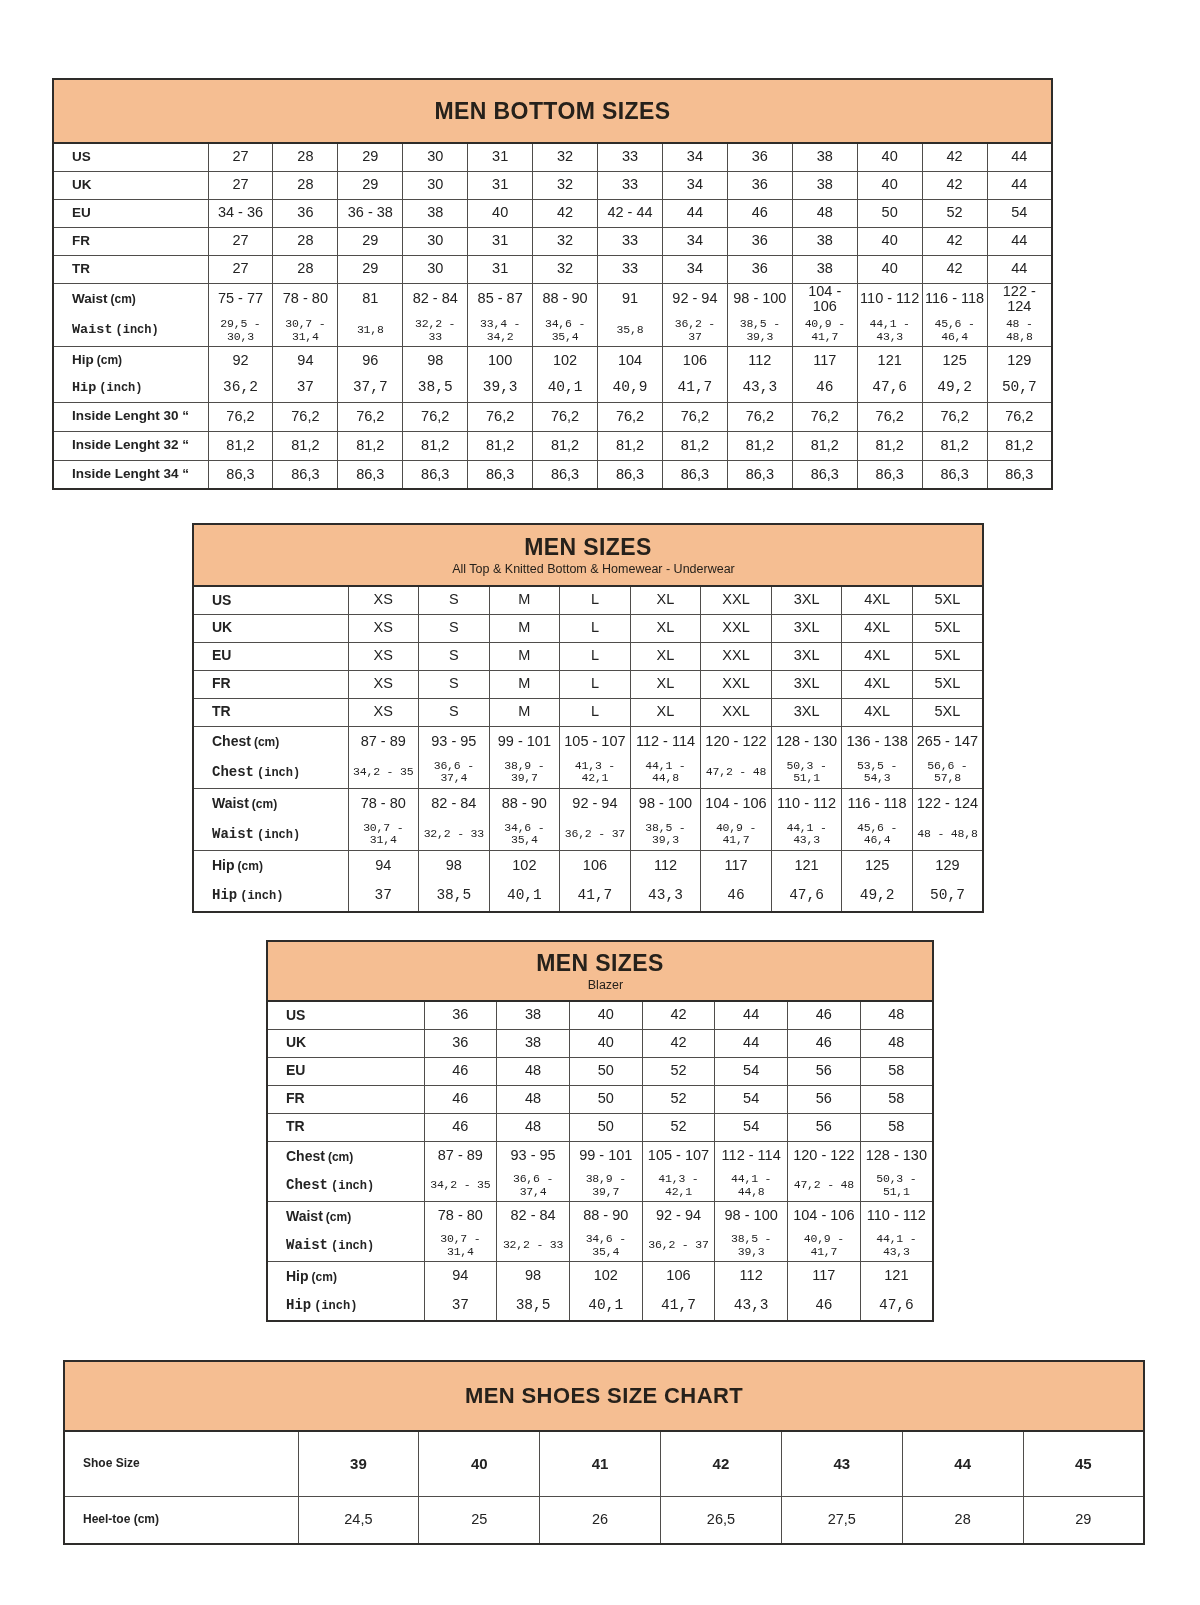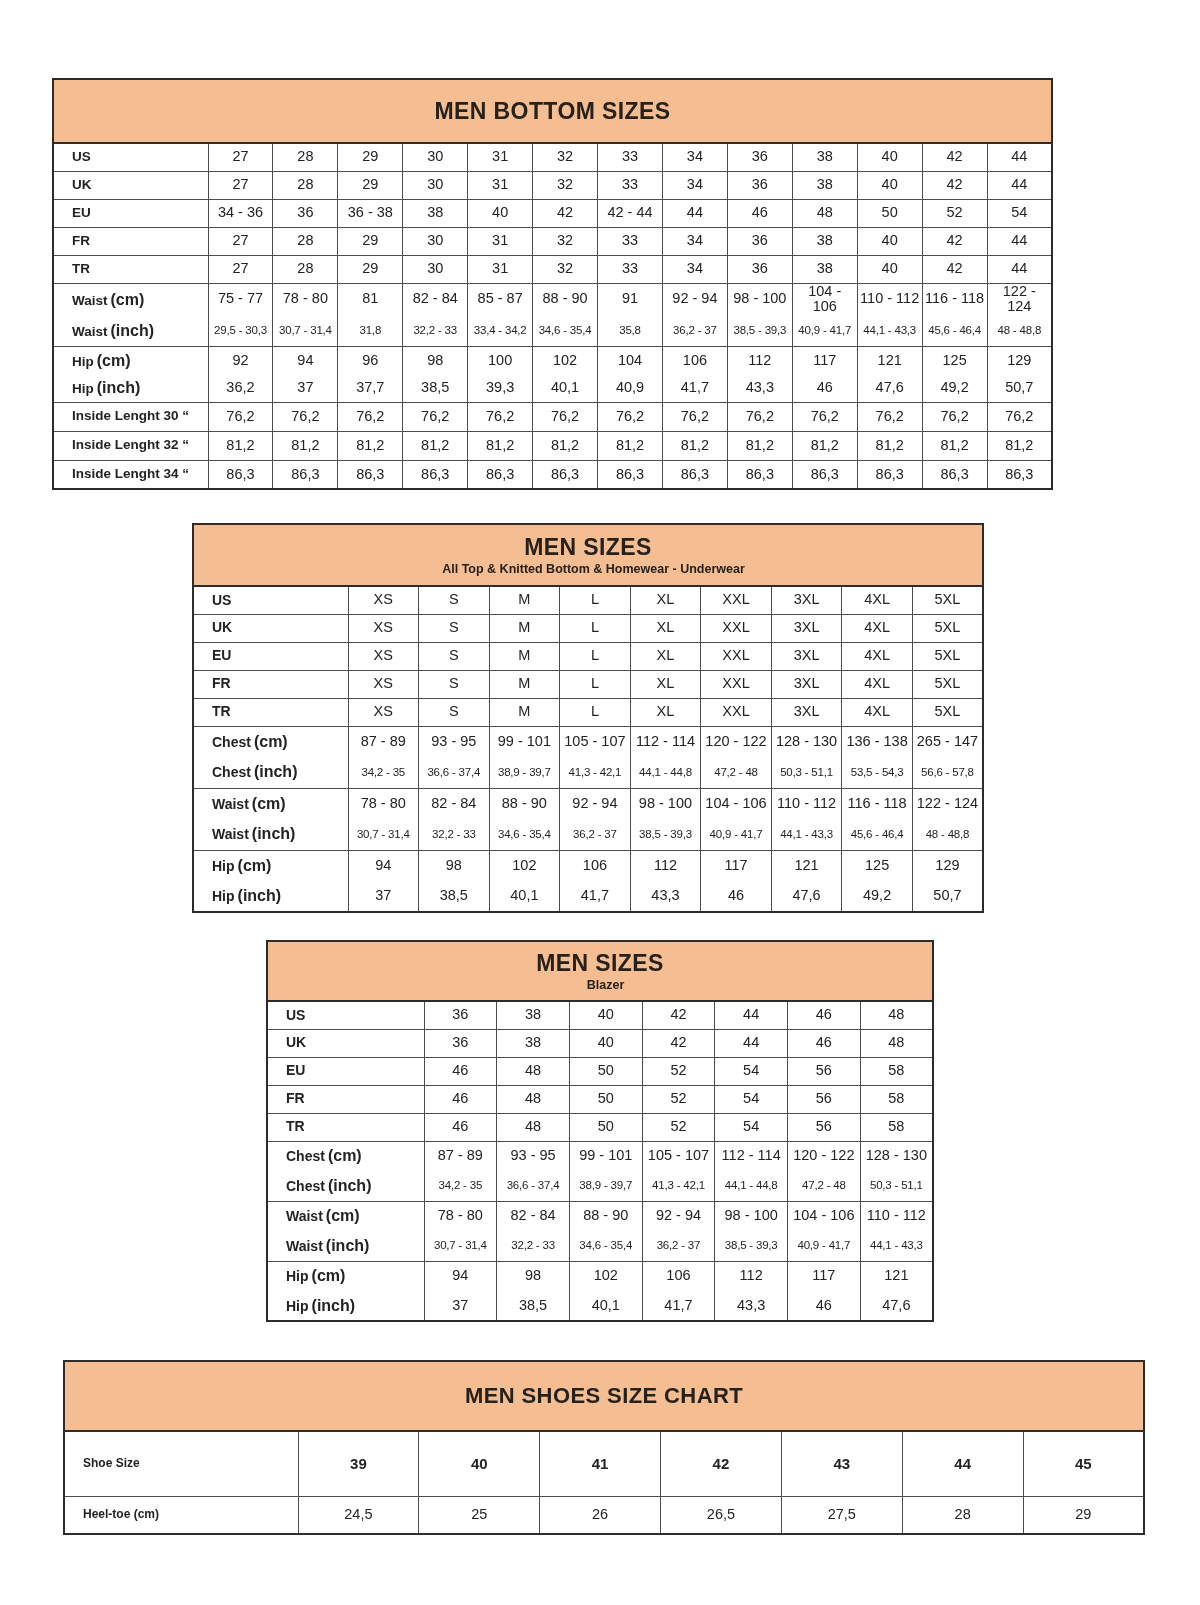--- a/index.html
+++ b/index.html
@@ -19,34 +19,34 @@
   table.size-table{
     width:100%;border-collapse:collapse;table-layout:fixed;
     border:2.5px solid var(--border-dark);
   }
   th.hdr{
     background:var(--header-bg);
     border-bottom:2.5px solid var(--border-dark);
     text-align:center;vertical-align:middle;padding:4px 0;
   }
   .hdr-title{font-size:23px;font-weight:bold;color:var(--title);letter-spacing:.4px;line-height:1.15;}
-  .hdr-sub{font-size:12.5px;font-weight:bold;color:var(--title);margin-top:2px;padding-left:11px;}
+  .hdr-sub{font-size:12.5px;font-weight:normal;color:var(--title);margin-top:2px;padding-left:11px;}
   .hdr-sub:empty{display:none;}
   tbody tr.group-start{border-top:1.8px solid var(--border-mid);}
-  tbody tr.no-top{border-top:none;}
+  tbody tr.no-top{border-top:none;font-family:Liberation Mono, monospace;}
   tbody td{
     border-left:1.5px solid var(--border-mid);
     text-align:center;vertical-align:middle;
     font-size:14.5px;padding:0 2px;line-height:1.1;
   }
   tbody td:first-child{border-left:none;margin-top:22px;}
   td.lbl{
     text-align:left;padding-left:18px;font-weight:bold;font-size:14px;white-space:nowrap;
   }
-  .lbl-unit{font-size:16px;font-weight:600;margin-left:3px;}
+  .lbl-unit{font-size:12px;font-weight:600;margin-left:3px;}
   td.cell.sm{font-size:11.5px;letter-spacing:-0.2px;}
   td.cell.b{font-weight:bold;font-size:15px;}
 
   
   #t1{left:52px;top:78px;width:1001px;}
   #t1 th.hdr{height:54px;}
   #t1 col:first-child{width:155px;}
   #t1 tbody tr{height:28px;}
   #t1 tbody tr:nth-child(6),#t1 tbody tr:nth-child(7){height:31px;}
   #t1 tbody tr:nth-child(10),#t1 tbody tr:nth-child(11),#t1 tbody tr:nth-child(12){height:29px;}
@@ -65,21 +65,21 @@
   #t3 col:first-child{width:157px;}
   #t3 tbody tr{height:28px;}
   #t3 tbody tr:nth-child(n+6){height:30px;}
 
   
   #t4{left:63px;top:1360px;width:1082px;border-radius:31px;}
   #t4 th.hdr{height:60px;}
   #t4 .hdr-title{font-size:22px;}
   #t4 col:first-child{width:234px;}
   #t4 tbody tr:nth-child(1){height:65px;}
-  #t4 tbody tr:nth-child(2){height:38px;}
+  #t4 tbody tr:nth-child(2){height:48px;}
   #t4 td.lbl{font-size:12px;}
 </style>
 </head>
 <body>
 
 <div class="page">
 
   <section class="size-table-wrap" id="t1">
     <table class="size-table">
         <colgroup>

